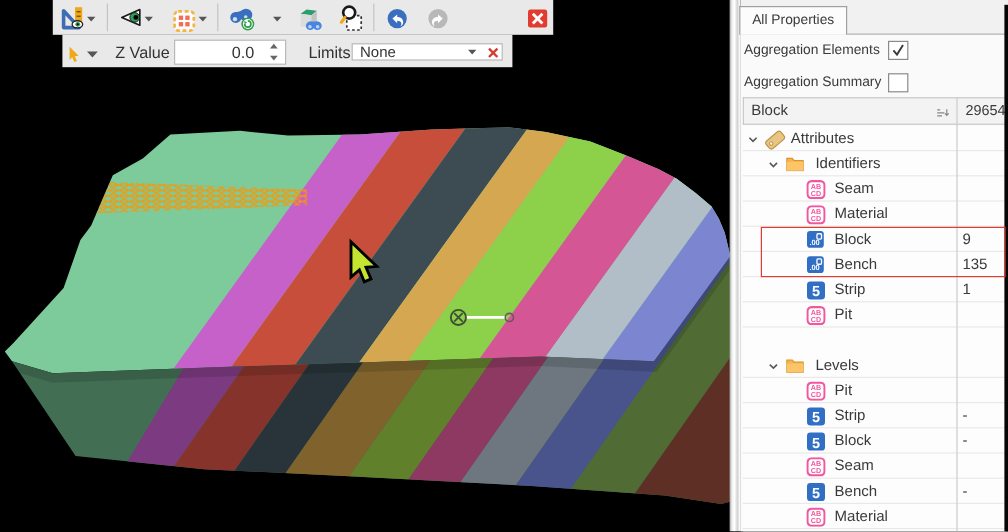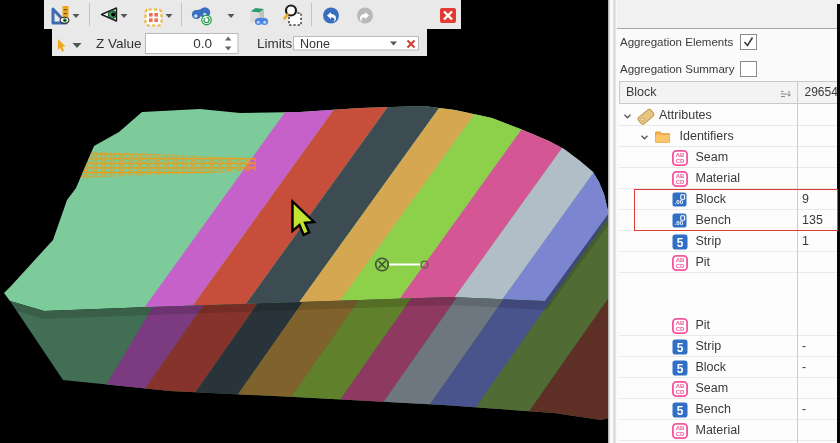--- a/index.html
+++ b/index.html
@@ -169,20 +169,22 @@
     <path d="M407.5,40.5 l7,7 M414.5,40.5 l-7,7" stroke="#d43c30" stroke-width="2"></path>
   </g>
 </svg>
 
 <div class="abs" style="left:608px;top:0;width:9px;height:443px;
      background:linear-gradient(90deg,#a2a2a2 0,#f0f0f0 22%,#ffffff 45%,#d2d2d2 72%,#fbfbfb 95%);"></div>
 
 <div class="abs" id="panel" style="left:617px;top:0;width:223px;height:443px;background:#f1f1f1;font-size:12.5px;color:#3a3a3a;">
 
   <div class="abs" style="left:0;top:27.5px;width:223px;height:1px;background:#a8a8a8;"></div>
+  <div class="abs" style="left:-1px;top:5px;width:88px;height:23px;background:#fcfcfc;border:1px solid #9f9f9f;
+       border-bottom:none;text-align:center;line-height:22px;font-size:11.5px;">All Properties</div>
 
   <div class="abs" style="left:0;top:28.5px;width:223px;height:414.5px;background:#fafafa;"></div>
   <div class="abs" style="left:3px;top:36px;font-size:11.5px;">Aggregation Elements</div>
   <div class="abs" style="left:123px;top:34px;width:15px;height:14px;background:#fff;border:1px solid #8a8a8a;">
     <svg width="15" height="14" viewBox="0 0 15 14">
         <path d="M3.5,7 l3,3.5 l5,-8" fill="none" stroke="#3b3b3b" stroke-width="1.6"></path>
       </svg>
   </div>
   <div class="abs" style="left:3px;top:63px;font-size:11.5px;">Aggregation Summary</div>
   <div class="abs" style="left:123px;top:61px;width:15px;height:14px;background:#fff;border:1px solid #8a8a8a;"></div>
@@ -262,20 +264,30 @@
         <div class="abs" style="left:183px;top:0;line-height:20px;">1</div>
       </div>
     <div class="abs" style="left:0;top:147px;width:219px;height:20px;border-bottom:1px solid #e9e9e9;">
         <svg class="abs" style="left:53px;top:2.5px" width="16" height="16" viewBox="0 0 16 16">
           <rect x="0.9" y="0.9" width="14.2" height="14.2" rx="3.4" fill="#fff" stroke="#f3569f" stroke-width="1.8"></rect>
           <text x="8" y="7.3" font-size="6" font-weight="bold" fill="#f3569f" text-anchor="middle" font-family="Liberation Sans">AB</text>
           <text x="8" y="13.2" font-size="6" font-weight="bold" fill="#f3569f" text-anchor="middle" font-family="Liberation Sans">CD</text>
         </svg>
         <div class="abs" style="left:76.5px;top:0;line-height:20px;">Pit</div>
       </div>
+    <div class="abs" style="left:0;top:189px;width:219px;height:20px;border-bottom:1px solid #e9e9e9;">
+        <svg class="abs" style="left:21px;top:7px" width="9" height="9" viewBox="0 0 9 9">
+          <path d="M1.5,2.8 L4.5,5.8 L7.5,2.8" fill="none" stroke="#5a5a5a" stroke-width="1.4"></path>
+        </svg>
+        <svg class="abs" style="left:35.5px;top:4px" width="15" height="13" viewBox="0 0 15 13">
+          <path d="M0.7,2 l4.6,0 l1.4,1.8 l7.6,0 l0,8.4 l-13.6,0 Z" fill="#f9b44d" stroke="#d89428" stroke-width="0.9"></path>
+          <path d="M0.7,5 l13.6,0 l0,7.2 l-13.6,0 Z" fill="#fcc56a"></path>
+        </svg>
+        <div class="abs" style="left:60.5px;top:0;line-height:20px;">Levels</div>
+      </div>
     <div class="abs" style="left:0;top:210px;width:219px;height:20px;border-bottom:1px solid #e9e9e9;">
         <svg class="abs" style="left:53px;top:2.5px" width="16" height="16" viewBox="0 0 16 16">
           <rect x="0.9" y="0.9" width="14.2" height="14.2" rx="3.4" fill="#fff" stroke="#f3569f" stroke-width="1.8"></rect>
           <text x="8" y="7.3" font-size="6" font-weight="bold" fill="#f3569f" text-anchor="middle" font-family="Liberation Sans">AB</text>
           <text x="8" y="13.2" font-size="6" font-weight="bold" fill="#f3569f" text-anchor="middle" font-family="Liberation Sans">CD</text>
         </svg>
         <div class="abs" style="left:76.5px;top:0;line-height:20px;">Pit</div>
       </div>
     <div class="abs" style="left:0;top:231px;width:219px;height:20px;border-bottom:1px solid #e9e9e9;">
         <svg class="abs" style="left:53px;top:2.5px" width="16" height="16" viewBox="0 0 16 16">

